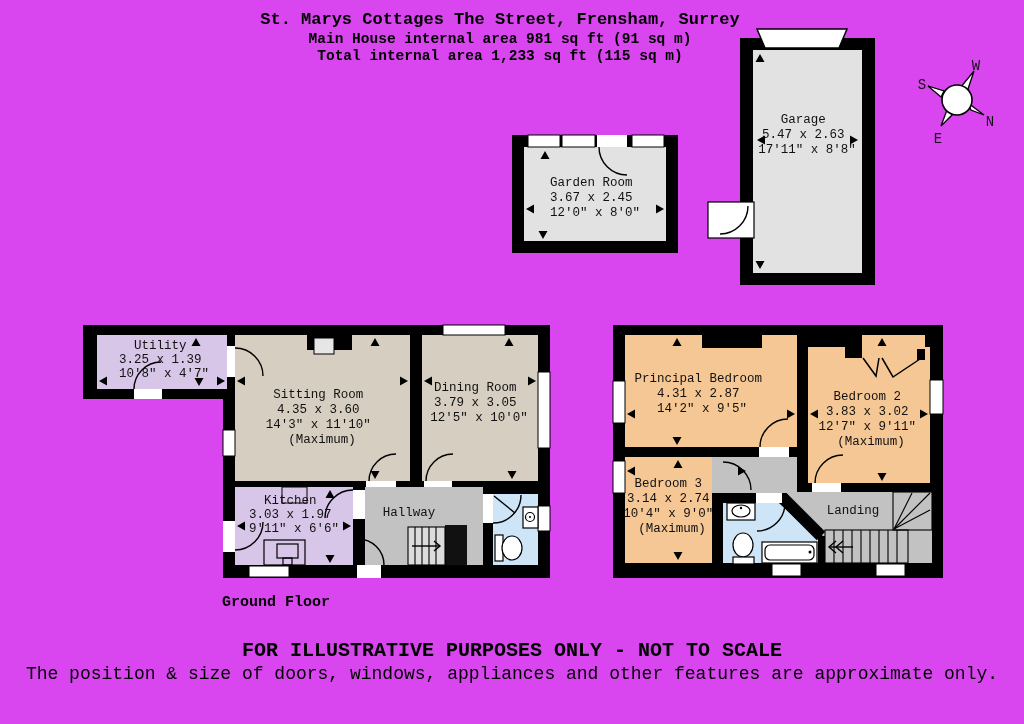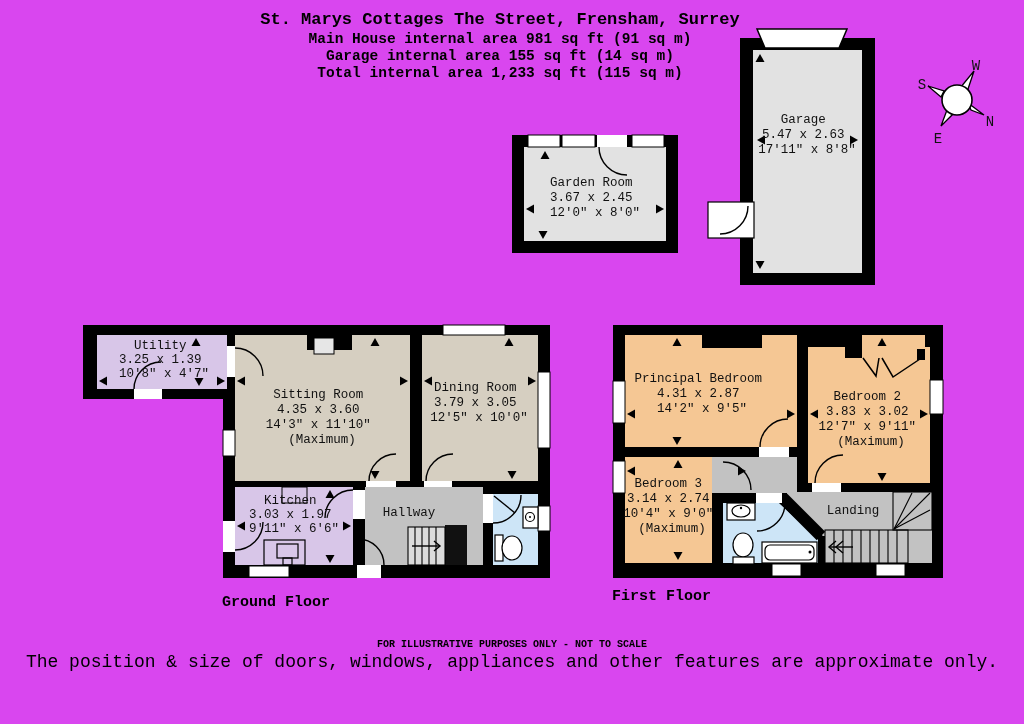--- a/index.html
+++ b/index.html
@@ -5,38 +5,37 @@
   html,body { margin:0; padding:0; background:#ffffff; }
   .canvas {
     position:relative; width:1024px; height:724px; background:#d946ef;
     font-family:Liberation Mono, monospace; color:#000; overflow:hidden;
   }
   .title-block { position:absolute; top:10px; left:0; width:1000px; text-align:center; }
   .title-block .addr { font-size:17px; font-weight:bold; margin:0 0 2px 0; }
   .title-block .area-line { font-size:14.5px; font-weight:bold; line-height:17px; }
   .floor-label { position:absolute; font-size:15px; font-weight:bold; }
   .floor-label.ground { left:222px; top:594px; }
-  .floor-label.first  { left:612px; top:588px; }
+  .floor-label.first  { left:612px; top:563px; }
   .footer-block { position:absolute; top:639px; left:0; width:1024px; text-align:center; }
-  .footer-block .f1 { font-size:10px; font-weight:bold; margin-bottom:3px; }
+  .footer-block .f1 { font-size:20px; font-weight:bold; margin-bottom:3px; }
   .footer-block .f2, .footer-block .f3 { font-size:18px; line-height:18px; }
   svg { position:absolute; top:0; left:0; }
   svg text { fill:#111; }
   .rl { font-size:12.5px; }
   .cl { font-size:14px; }
 </style>
 </head>
 <body>
 
 <div class="canvas">
 
   <div class="title-block">
     <div class="addr">St. Marys Cottages The Street, Frensham, Surrey</div>
     <div class="area-line">Main House internal area 981 sq ft (91 sq m)</div>
-    <div class="area-line">Garage internal area 155 sq ft (14 sq m)</div>
     <div class="area-line">Total internal area 1,233 sq ft (115 sq m)</div>
   </div>
 
   <svg width="1024" height="724" viewBox="0 0 1024 724">
     <defs>
       <polygon id="arrL" points="0,0 8,-4.5 8,4.5"></polygon>
       <polygon id="arrR" points="0,0 -8,-4.5 -8,4.5"></polygon>
       <polygon id="arrU" points="0,0 -4.5,8 4.5,8"></polygon>
       <polygon id="arrD" points="0,0 -4.5,-8 4.5,-8"></polygon>
     </defs>

